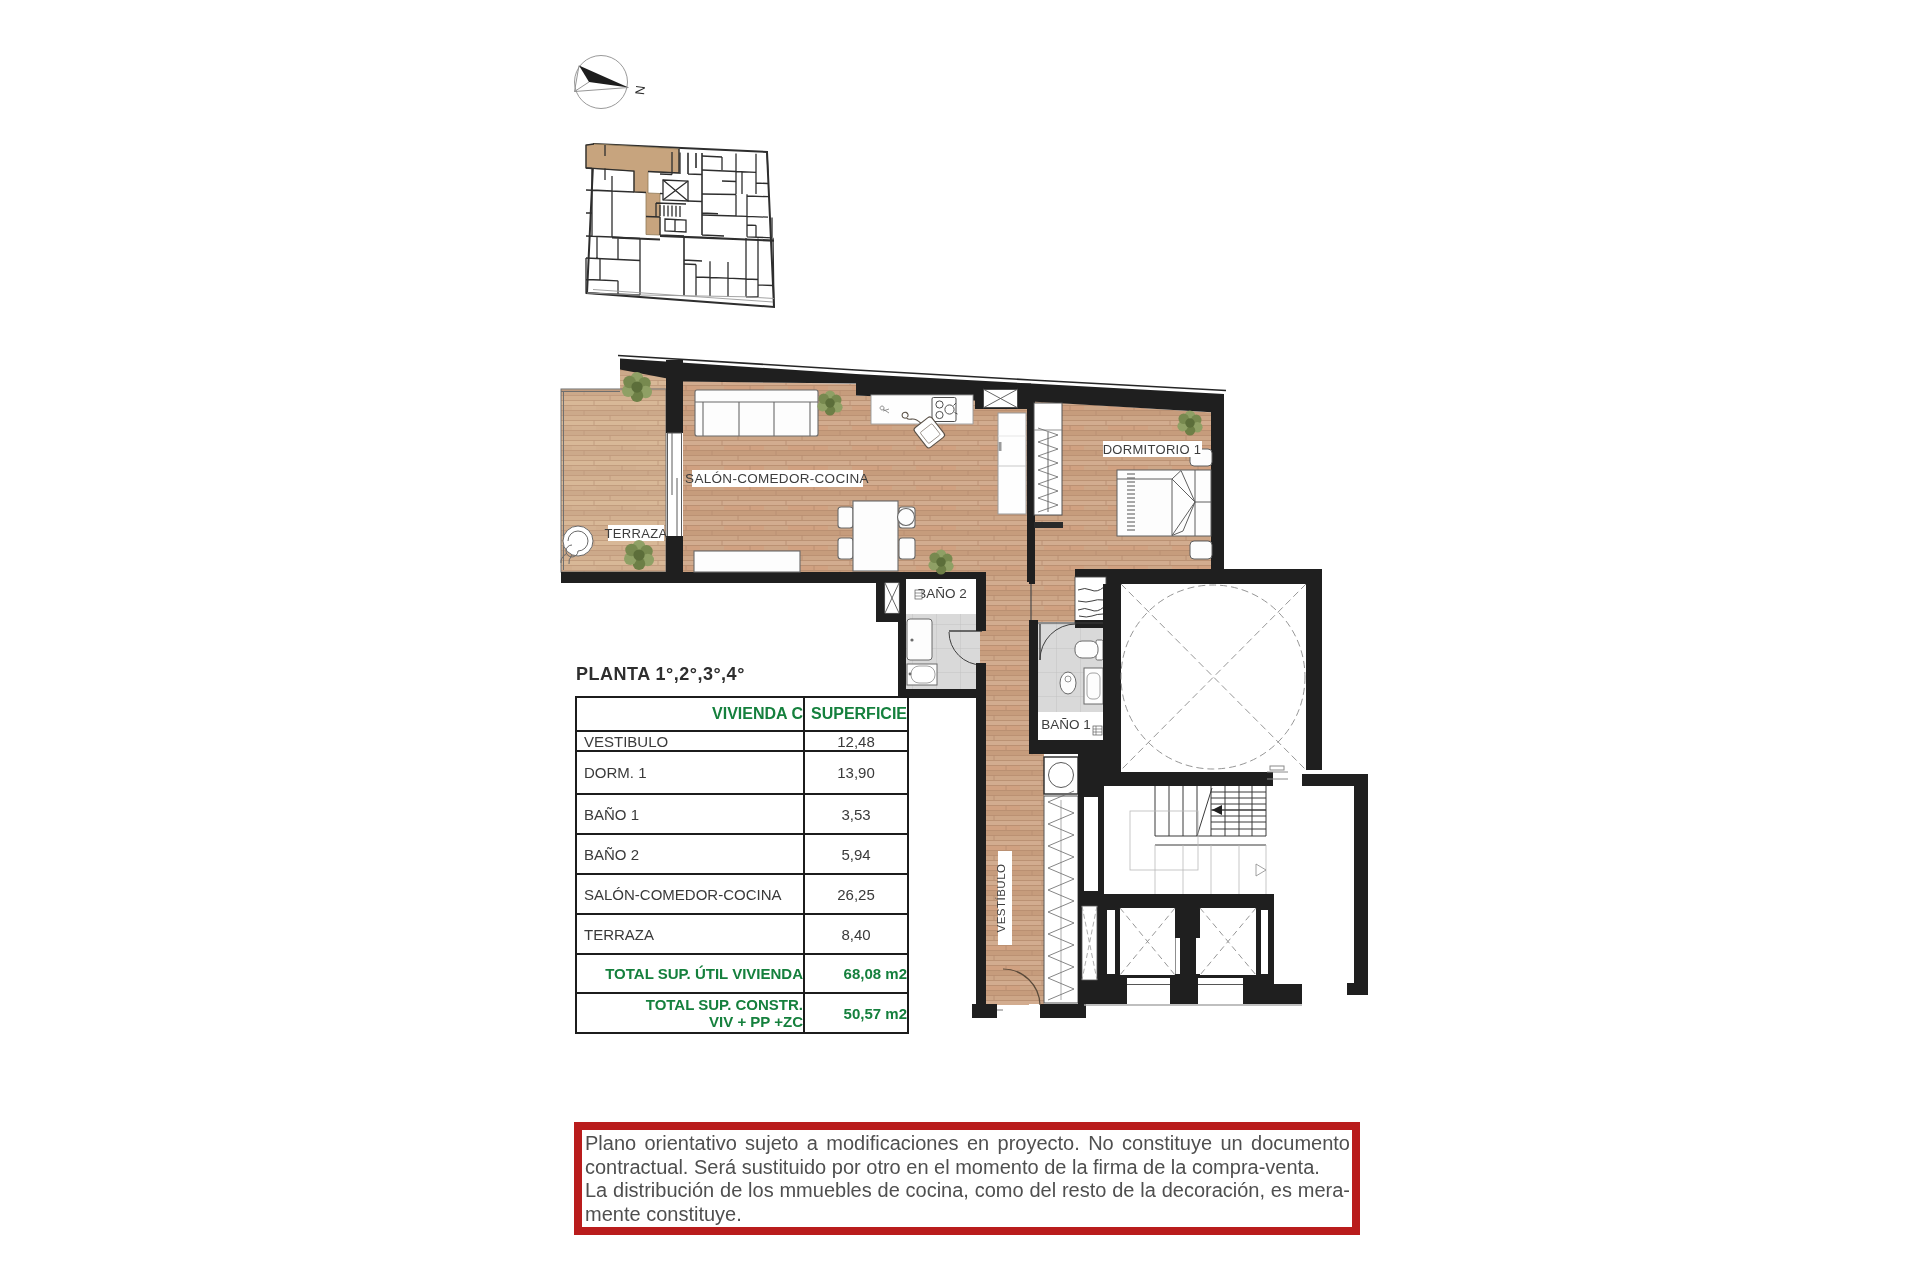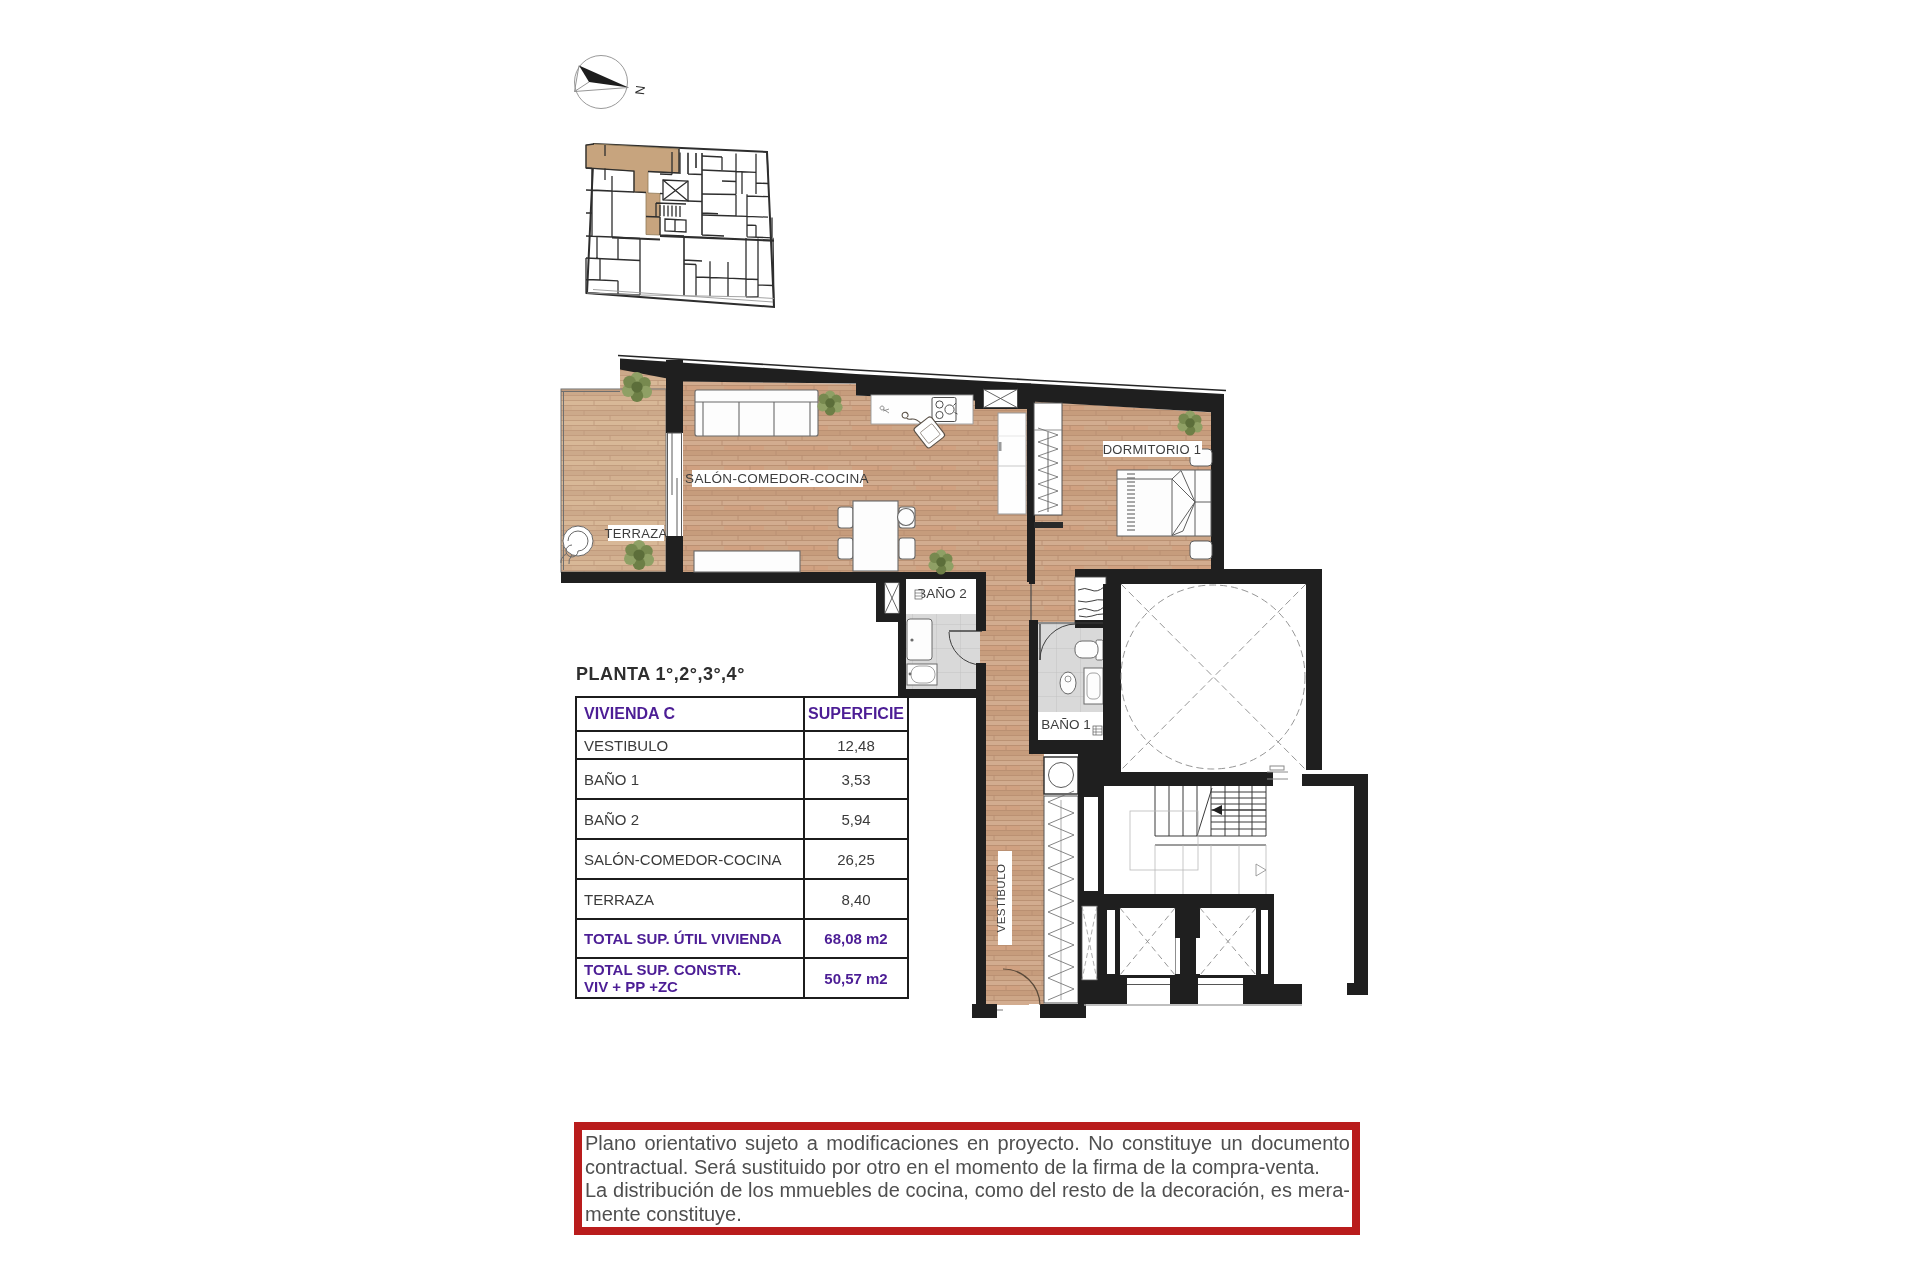--- a/index.html
+++ b/index.html
@@ -4,21 +4,21 @@
 <style>
   html,body{margin:0;padding:0;background:#ffffff;}
   .page{position:relative;width:1920px;height:1280px;background:#ffffff;overflow:hidden;
         font-family:"Liberation Sans", sans-serif;}
   .abs{position:absolute;}
   .title{font-weight:bold;font-size:18px;color:#2e2e2e;letter-spacing:0.5px;}
   table.sup{border-collapse:collapse;table-layout:fixed;}
   table.sup td{border:2px solid #1c1c1c;color:#3a3a3a;font-size:15px;
                padding:0 0 0 7px;vertical-align:middle;}
   table.sup td.num{text-align:center;padding:0;margin-top:20px;}
-  table.sup td.b{font-weight:bold;color:#4c1d95;}
+  table.sup td.b{font-weight:bold;color:#15803d;text-align:right;}
   .disc{border:8px solid #b91c1c;color:#4f4f4f;font-size:20px;line-height:23.5px;
         padding:2px 2px 0 3px;}
   .jl{text-align:justify;text-align-last:justify;}
 </style>
 </head>
 <body>
 <div class="page">
 
 <svg class="abs" style="left:0;top:0" width="1920" height="1280" viewBox="0 0 1920 1280">
 <defs>
@@ -409,23 +409,27 @@
 <table class="sup abs" style="left:575px;top:696px;width:332px;">
   <colgroup>
         <col style="width:228px">
         <col style="width:104px">
       </colgroup>
   <tbody>
         <tr style="height:34px">
           <td class="b" style="font-size:16px">VIVIENDA C</td>
           <td class="num b" style="font-size:16px">SUPERFICIE</td>
         </tr>
-  <tr style="height:28px">
+  <tr style="height:20px">
           <td>VESTIBULO</td>
           <td class="num">12,48</td>
+        </tr>
+  <tr style="height:43px">
+          <td>DORM. 1</td>
+          <td class="num">13,90</td>
         </tr>
   <tr style="height:40px">
           <td>BAÑO 1</td>
           <td class="num">3,53</td>
         </tr>
   <tr style="height:40px">
           <td>BAÑO 2</td>
           <td class="num">5,94</td>
         </tr>
   <tr style="height:40px">

